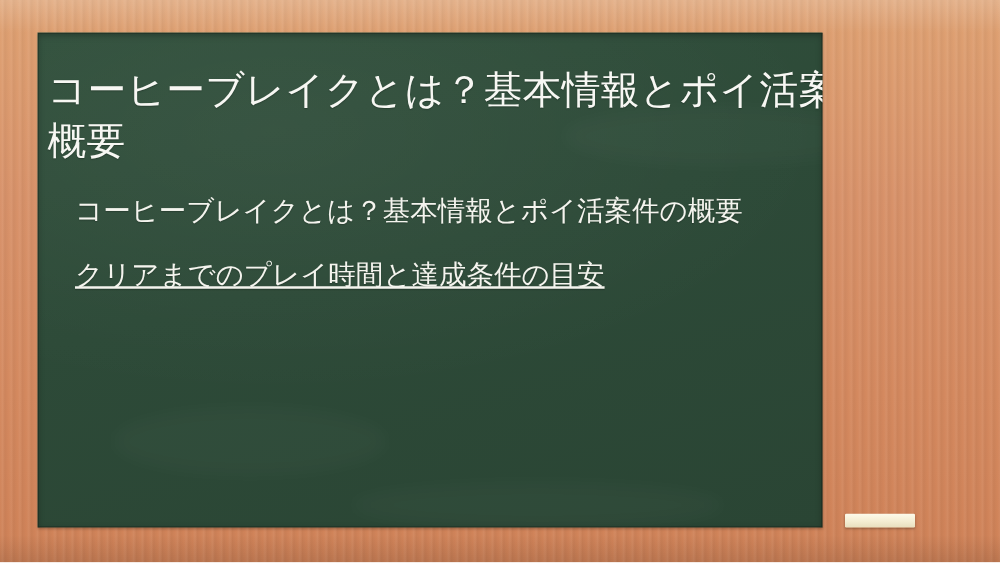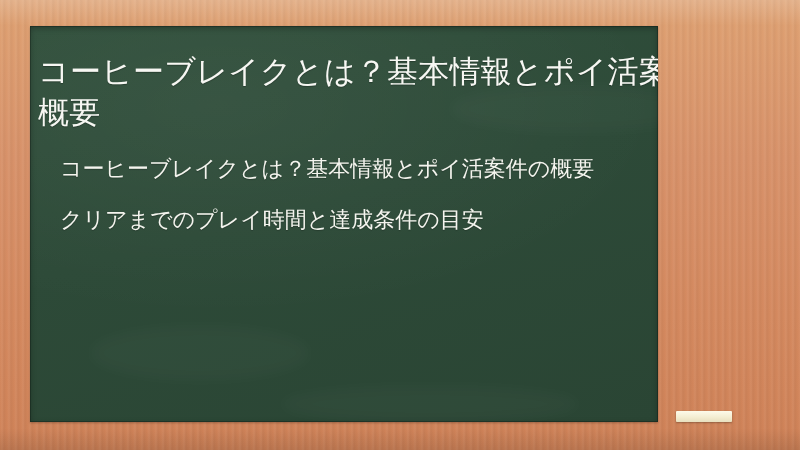--- a/index.html
+++ b/index.html
@@ -100,21 +100,21 @@
     color: #f4f4ee;
     font-size: 22px;
     line-height: 1.40;
     font-weight: 400;
     margin: 0 0 20px 0;
     padding-left: 24px;
     text-indent: 0;
     text-shadow: 0 1px 1px rgba(0,0,0,0.22);
     word-break: break-all;
   }
-  .toc-item:last-child { margin-bottom: 0; }
+  .toc-item:last-child { margin-bottom: 0; text-decoration: underline; }
 
   
   .toc-item {
     padding-left: 0;
     margin-left: 0;
   }
   .toc-item .first-indent { display: inline-block; width: 22px; }
 
   
   .eraser {

